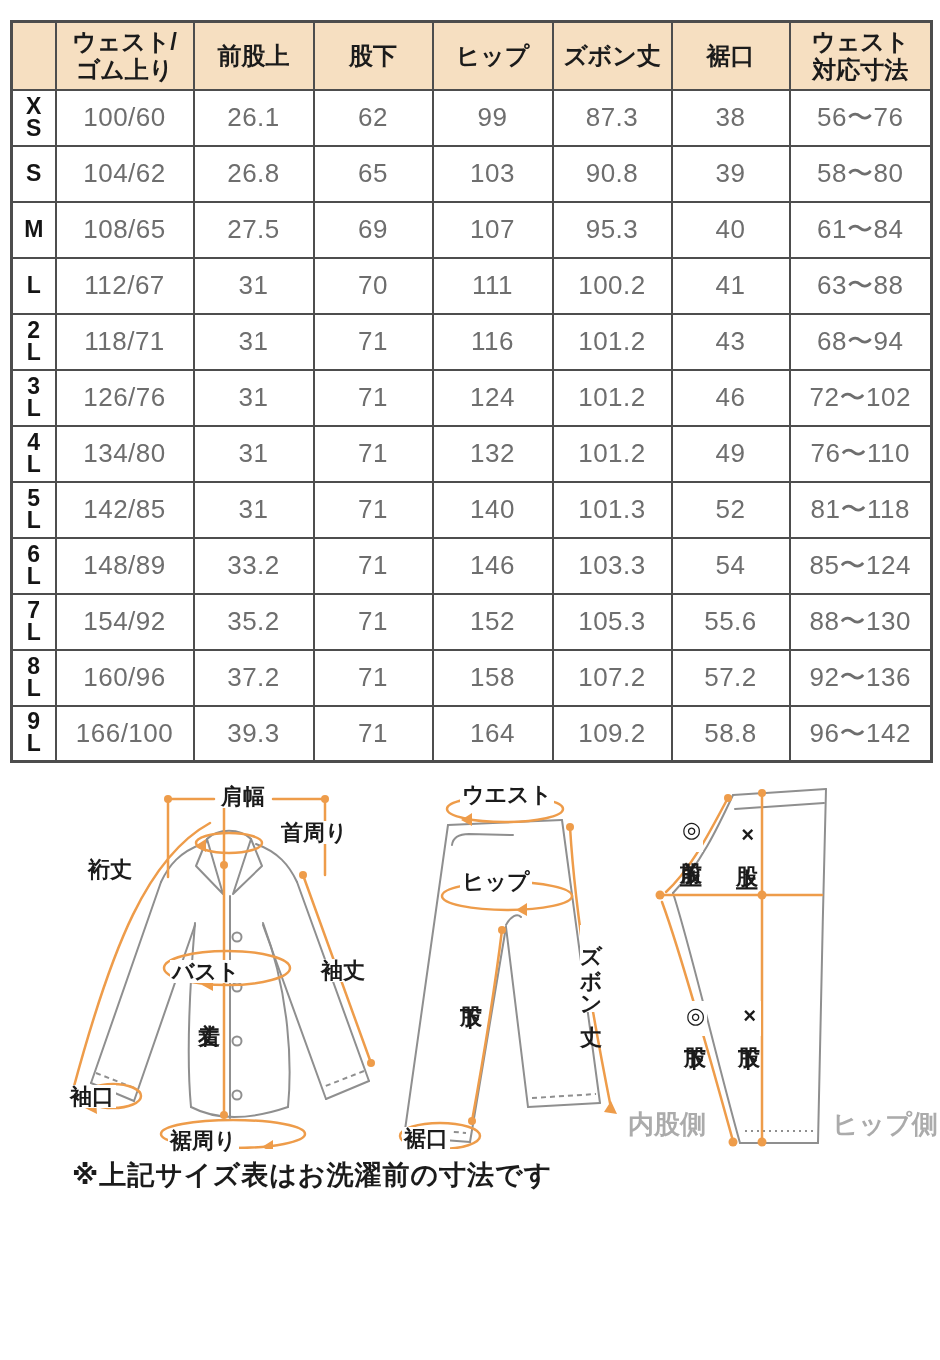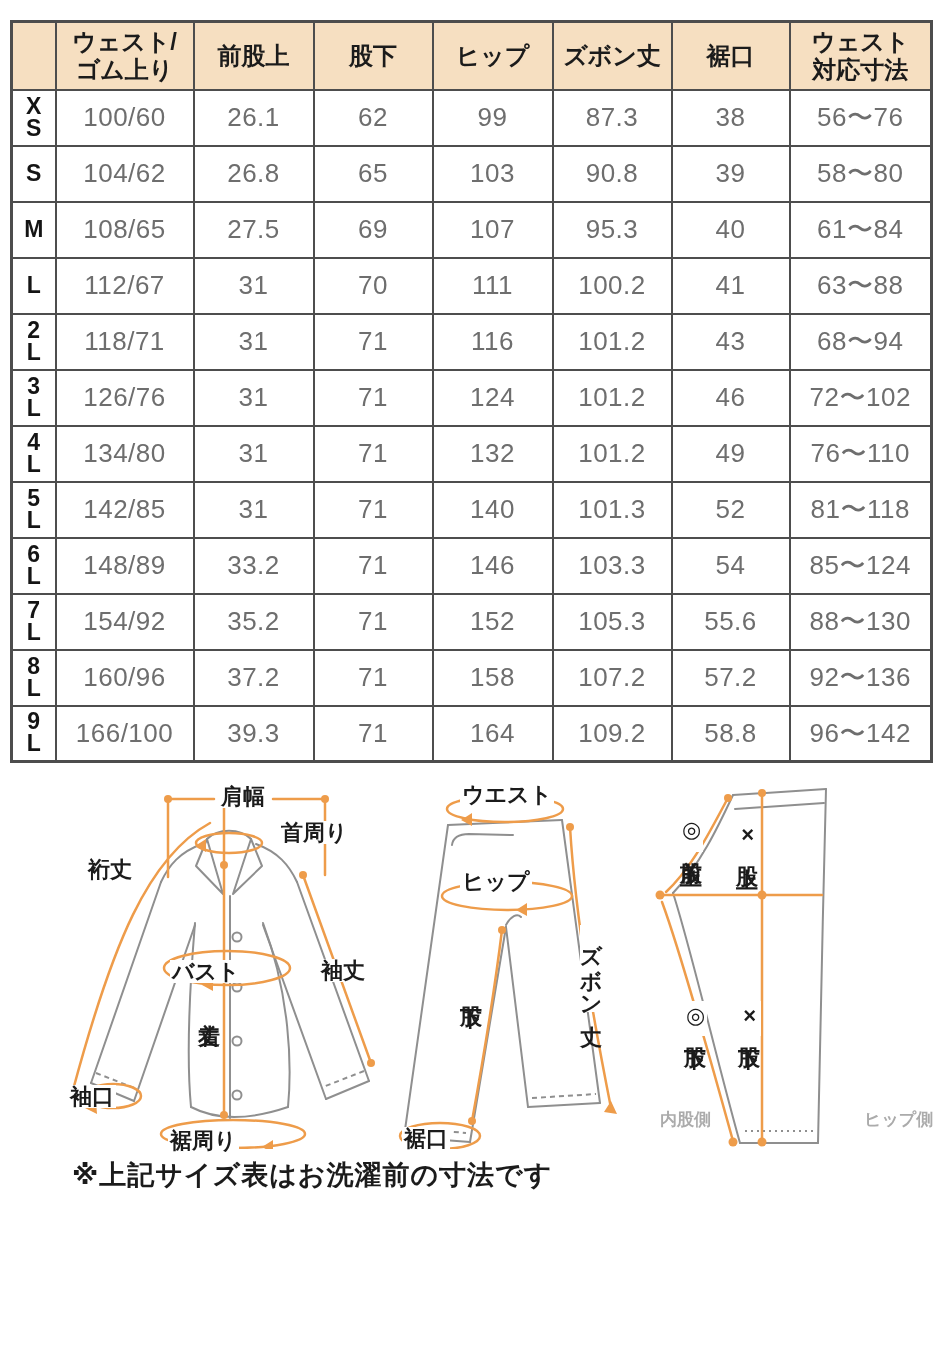--- a/index.html
+++ b/index.html
@@ -55,21 +55,21 @@
   .dot{fill:var(--accent);stroke:none;}
   .arr{fill:var(--accent);stroke:none;}
   .lbl{
     position:absolute;font-size:22px;font-weight:bold;color:var(--ink);
     background:#fff;padding:0 2px;line-height:1.05;white-space:nowrap;
   }
   .lbl.v{
     writing-mode:vertical-rl;text-orientation:upright;
     letter-spacing:2px;padding:2px 0;white-space:nowrap;
   }
-  .lbl.muted{color:var(--muted);font-size:17px;margin-left:32px;}
+  .lbl.muted{color:var(--muted);font-size:26px;}
   
   .footer-note{
     margin:8px 0 0 72px;font-size:27px;font-weight:600;color:var(--ink);
     letter-spacing:1px;
   }
 </style>
 </head>
 <body>
 
 <table class="size-table">

